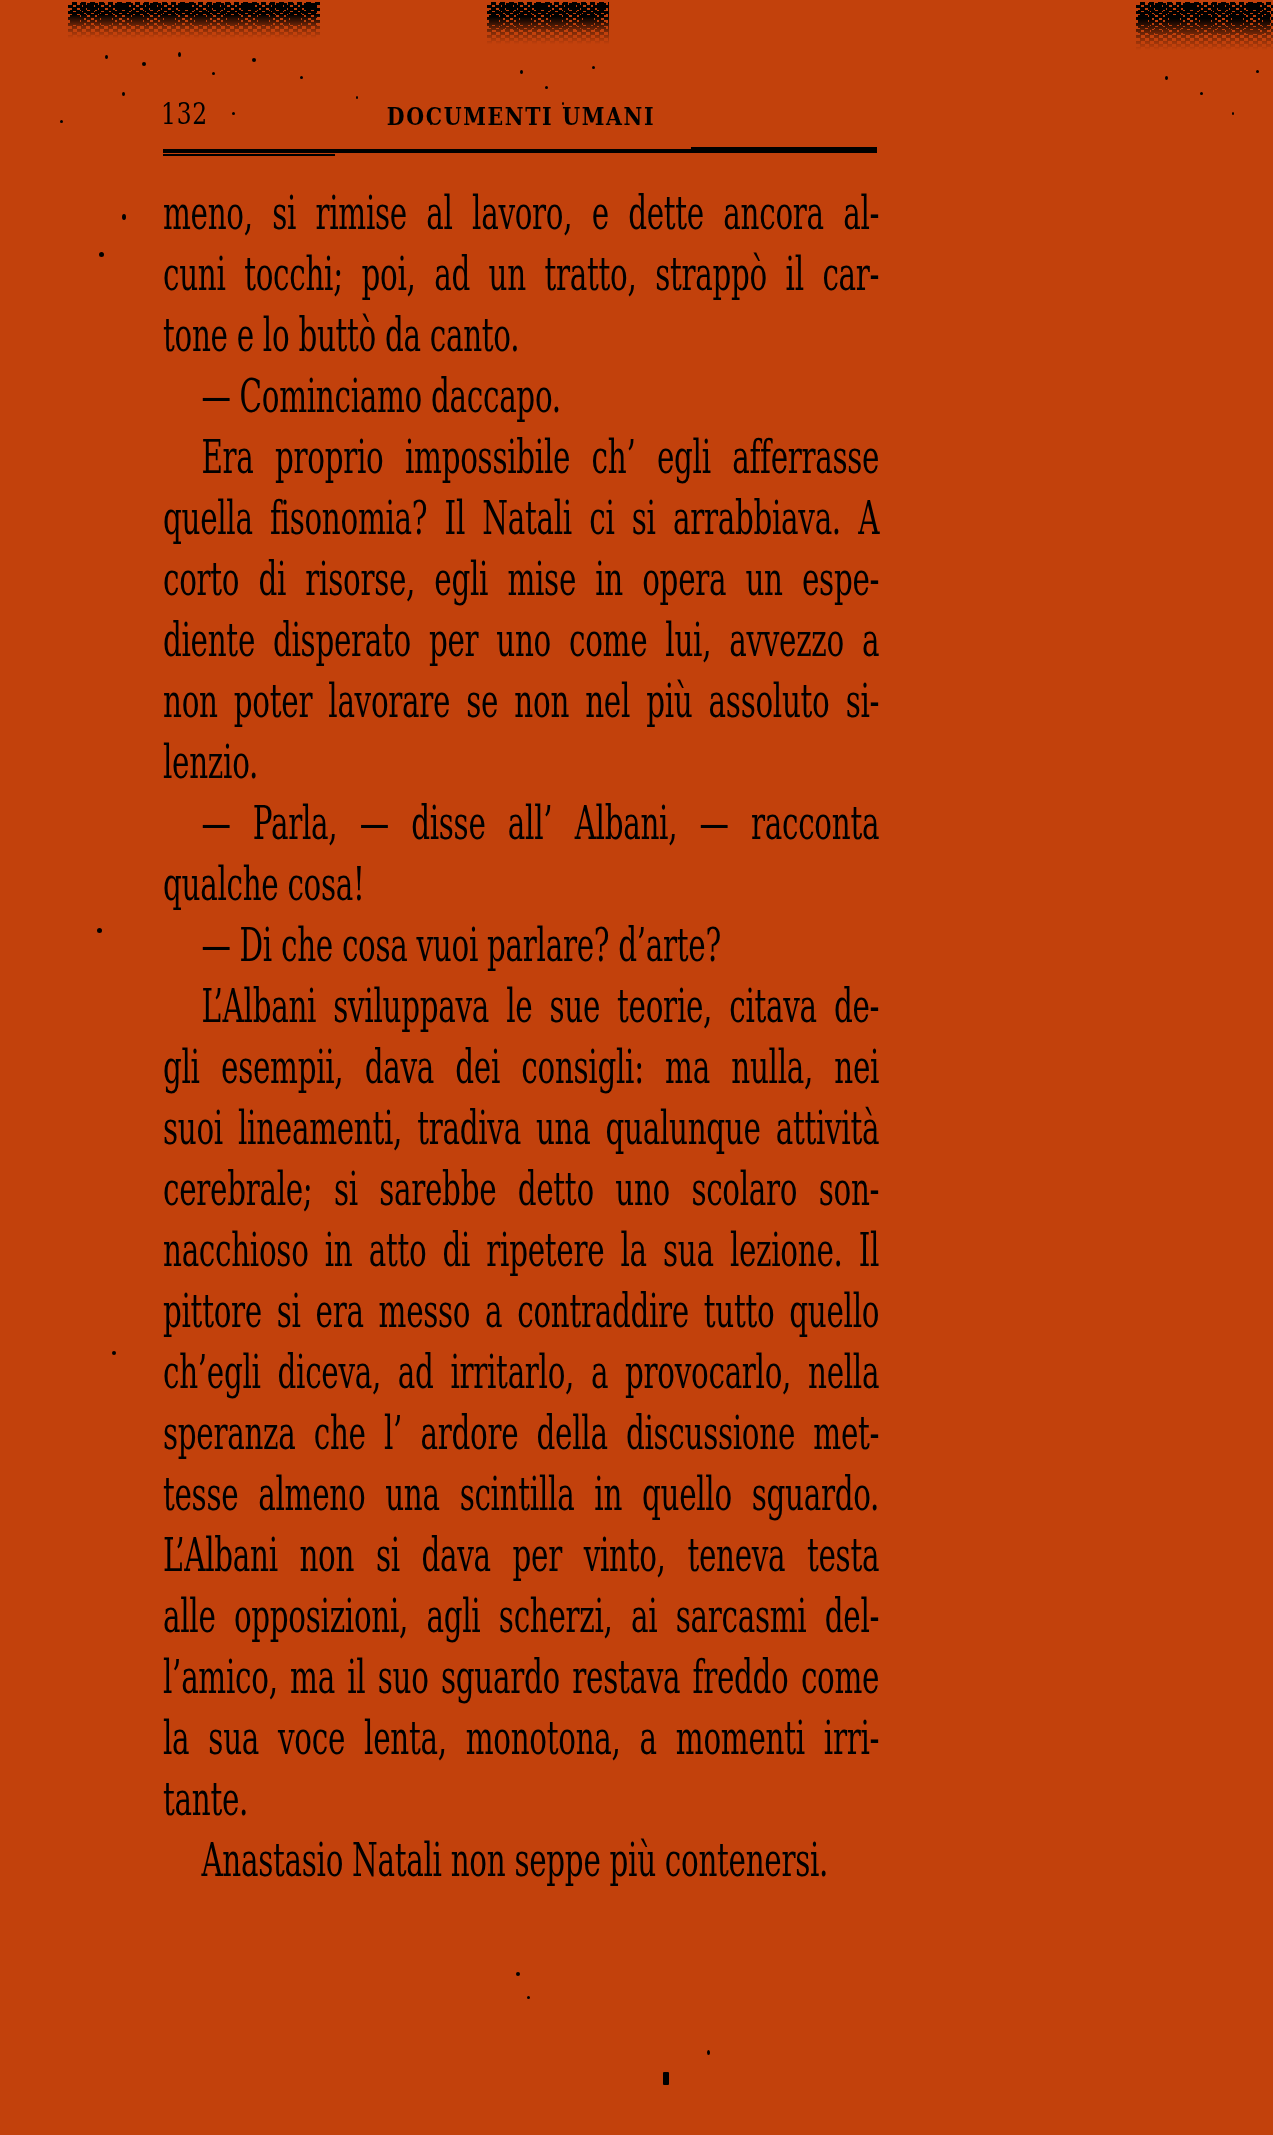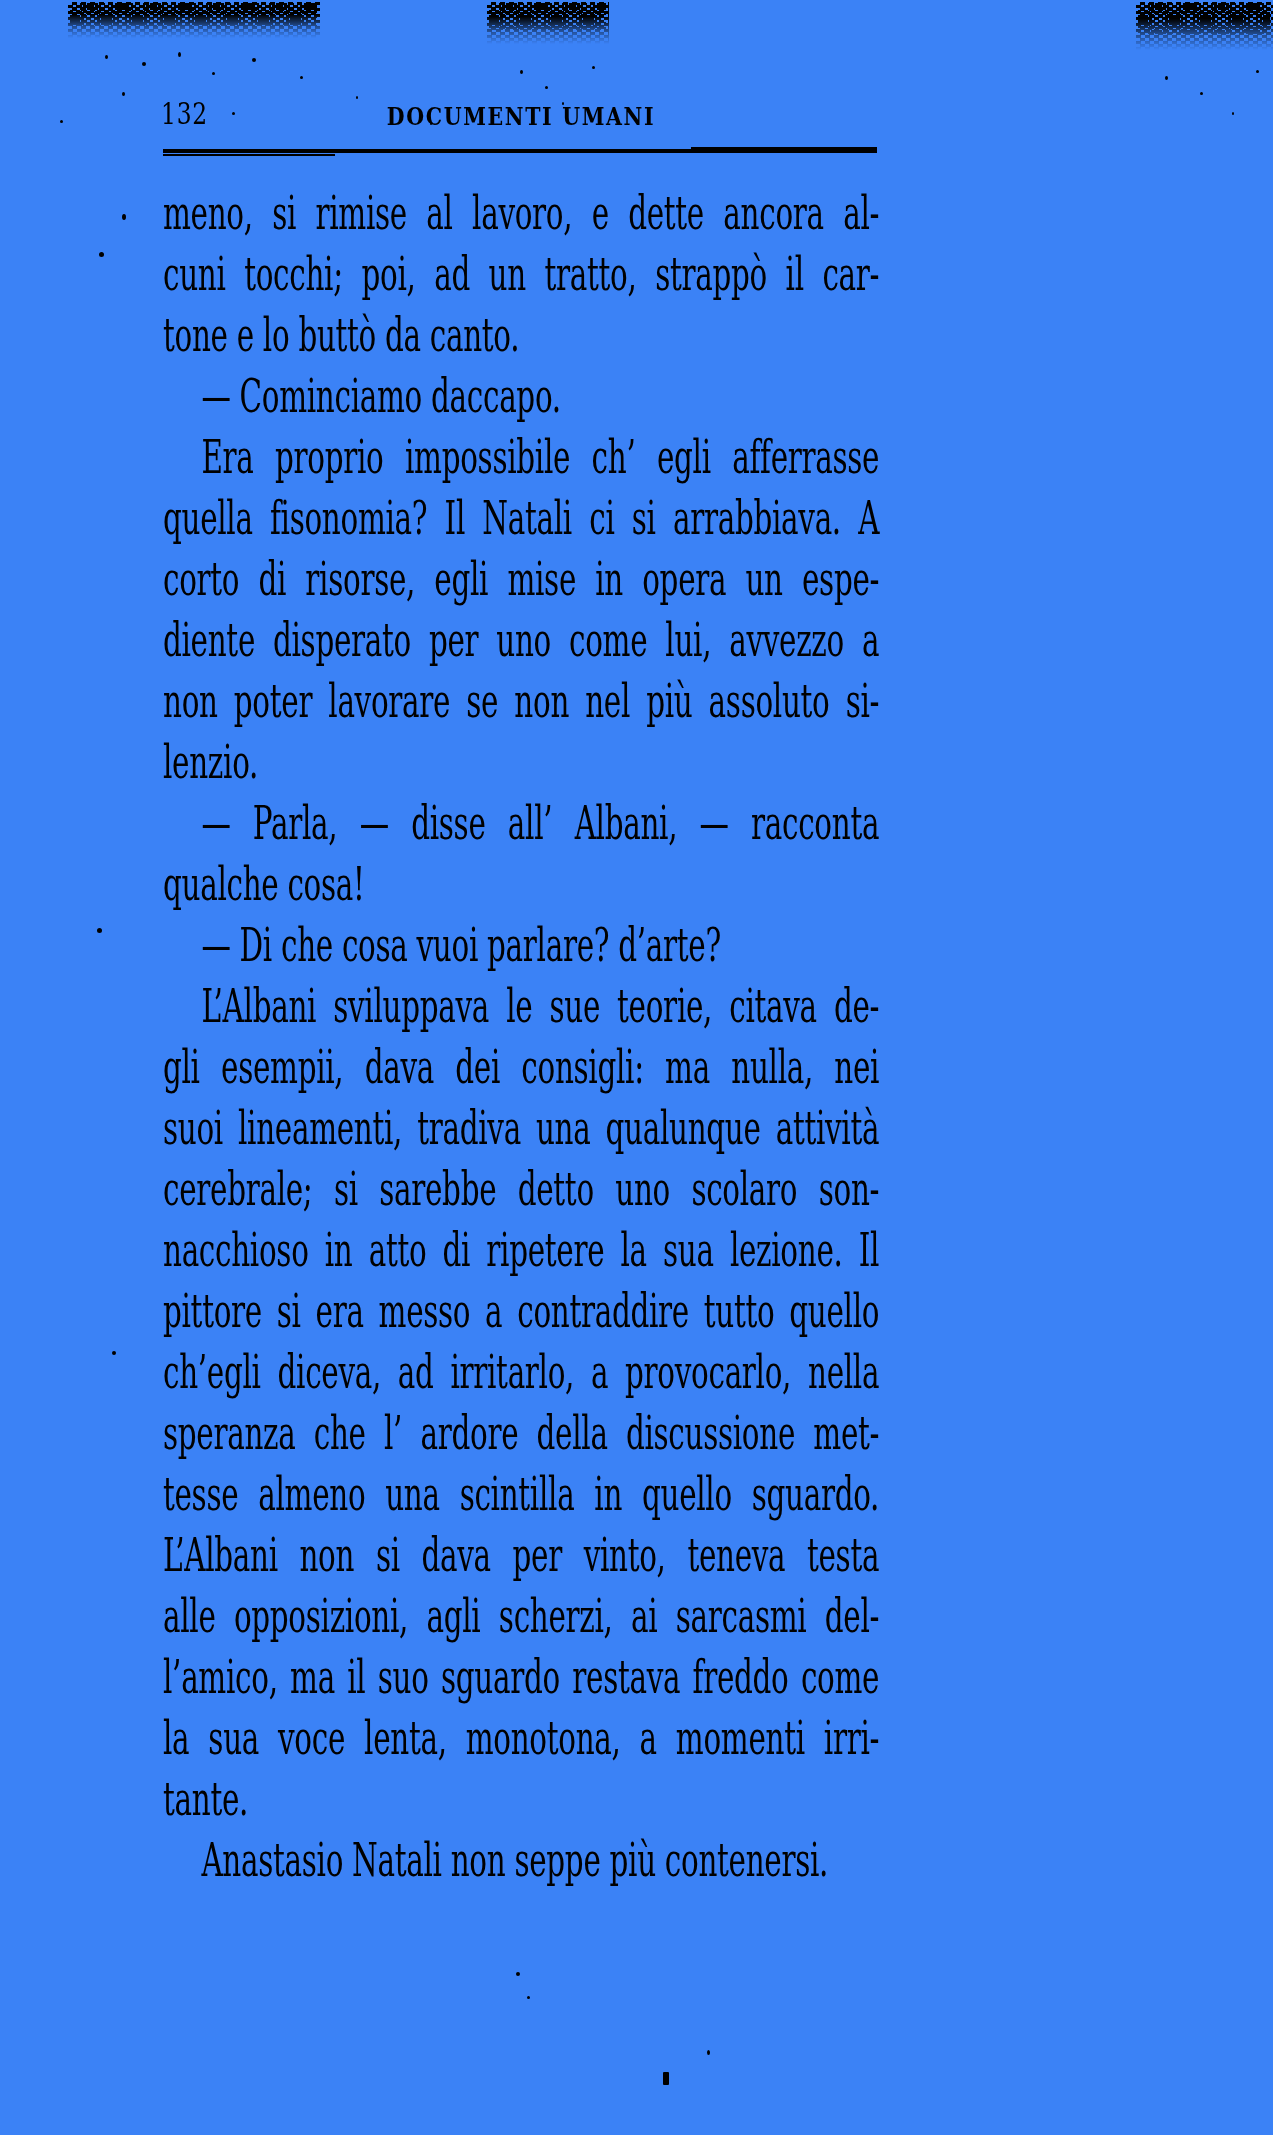--- a/index.html
+++ b/index.html
@@ -4,21 +4,21 @@
 <style>
   html,body{margin:0;padding:0;}
   body{
     width:1273px;height:2135px;
     background:#ffffff;
     font-family:"DejaVu Serif", serif;
     color:#000;
     position:relative;
     overflow:hidden;
   }
-  .page{position:absolute;inset:0;background:#3b82f6;padding-left:28px;}
+  .page{position:absolute;inset:0;background:#c2410c;padding-left:28px;}
 
   
   .pagenum{
     position:absolute;left:161px;top:99px;
     font-size:30px;line-height:30px;
     letter-spacing:1px;
     transform:scaleX(.78);transform-origin:0 0;
     white-space:nowrap;
   }
   .runtitle{

